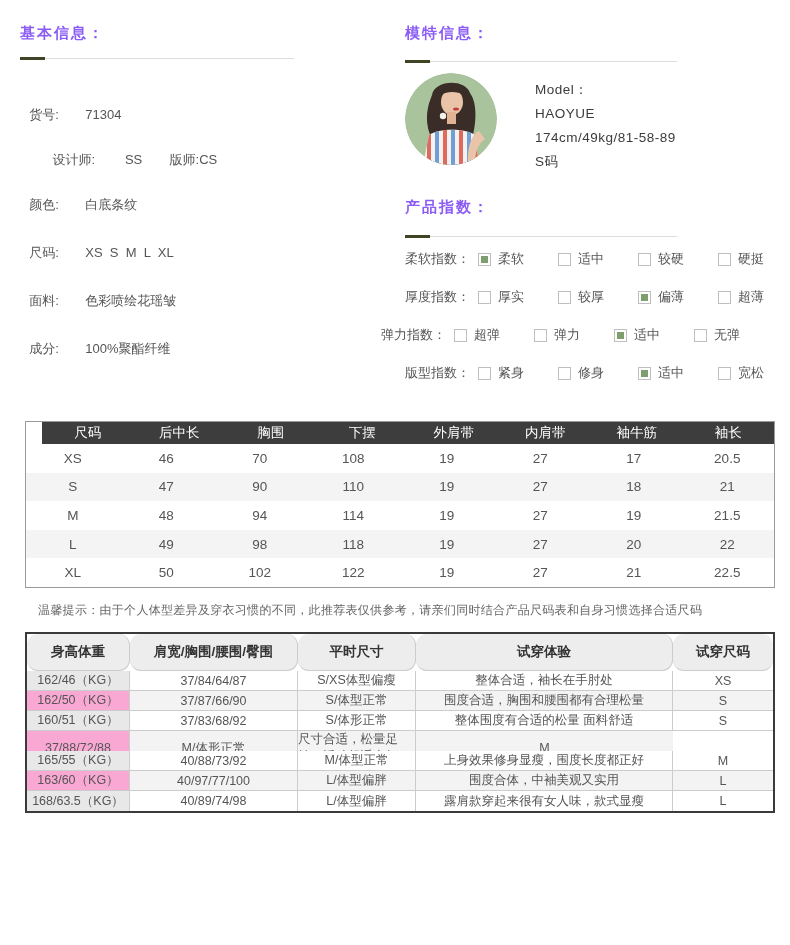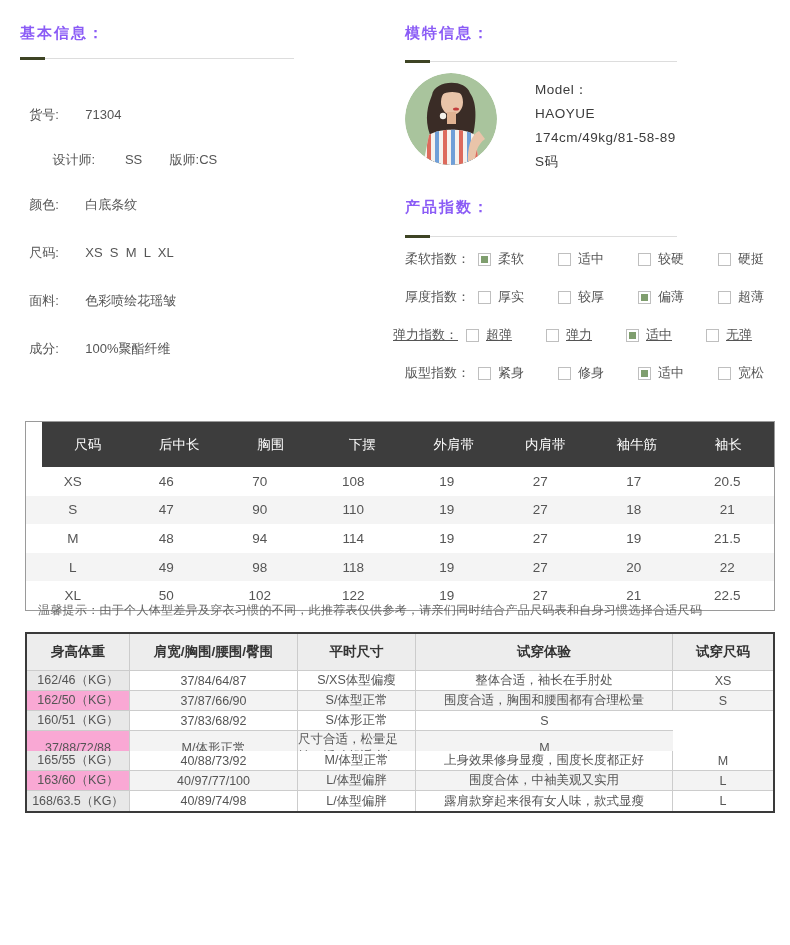--- a/index.html
+++ b/index.html
@@ -27,37 +27,37 @@
   .idx-row{display:flex;align-items:center;font-size:13px;color:#555;}
   .idx-row .idx-lbl{width:73px;color:#555;}
   .idx-row .opt{width:80px;display:flex;align-items:center;}
   .idx-row .opt:last-child{width:auto;}
   .cb{display:inline-block;width:11px;height:11px;border:1px solid #bfbfbf;background:#fff;position:relative;margin-right:7px;flex:0 0 auto;}
   .cb[data-state="checked"]::after{content:"";position:absolute;left:2px;top:2px;width:7px;height:7px;background:#7f9e6e;}
 
   
   .size-table{width:748px;border:1px solid #9a9a9a;}
   .srow{display:grid;grid-template-columns:repeat(8,1fr);}
-  .srow.head{background:#3d3d3d;color:#fff;height:45px;margin-left:16px;}
+  .srow.head{background:#3d3d3d;color:#fff;height:22px;margin-left:16px;}
   .srow.body{height:28.6px;color:#555;}
   .srow.body.alt{background:#f4f4f4;}
   .srow > div{display:flex;align-items:center;justify-content:center;font-size:13.5px;}
   .srow.head > div{font-size:13.5px;}
 
   
   .tip{font-size:12px;color:#666;letter-spacing:0.3px;}
 
   
   .fit-table{width:746px;border:2px solid #3a3a3a;}
   .frow{display:grid;grid-template-columns:103px 168px 118px 257px 1fr;}
   .frow > div{display:flex;align-items:center;justify-content:center;border-right:1px solid #ccc;border-bottom:1px solid #ccc;font-size:12.5px;color:#555;background:#fff;}
   .frow > div:last-child{border-right:none;}
   .frow:last-child > div{border-bottom:none;}
   .frow.head{height:37px;}
-  .frow.head > div{background:#ededed;font-weight:bold;font-size:13.5px;color:#333;}
+  .frow.head > div{background:#ededed;font-weight:bold;font-size:13.5px;color:#333;border-radius:11px;}
   .frow.body{height:20px;}
   .frow.body > div:first-child{background:#e8e8e8;}
   .frow.body.alt > div{background:#f3f3f3;}
   .frow.body.alt > div:first-child{background:#f9a8d4;}
 </style>
 </head>
 <body>
 
 <div class="abs sec-title" style="left:20px;top:24px;">基本信息：</div>
 <div class="abs divider" style="left:20px;top:57px;width:274px;"></div>
@@ -158,21 +158,21 @@
     </span>
   <span class="opt">
       <span class="cb" data-state="checked"></span>
       <span>偏薄</span>
     </span>
   <span class="opt">
       <span class="cb" data-state="unchecked"></span>
       <span>超薄</span>
     </span>
 </div>
-<div class="abs idx-row" style="left:393px;top:326px;width:385px;text-decoration:underline;">
+<div class="abs idx-row" style="left:381px;top:326px;width:385px;">
   <span class="idx-lbl">弹力指数：</span>
   <span class="opt">
       <span class="cb" data-state="unchecked"></span>
       <span>超弹</span>
     </span>
   <span class="opt">
       <span class="cb" data-state="unchecked"></span>
       <span>弹力</span>
     </span>
   <span class="opt">
@@ -288,20 +288,21 @@
     <div>162/50（KG）</div>
     <div>37/87/66/90</div>
     <div>S/体型正常</div>
     <div>围度合适，胸围和腰围都有合理松量</div>
     <div>S</div>
   </div>
   <div class="frow body">
     <div>160/51（KG）</div>
     <div>37/83/68/92</div>
     <div>S/体形正常</div>
+    <div>整体围度有合适的松量 面料舒适</div>
     <div>S</div>
   </div>
   <div class="frow body alt">
     <div>37/88/72/88</div>
     <div>M/体形正常</div>
     <div>尺寸合适，松量足够，活动舒适自如</div>
     <div>M</div>
   </div>
   <div class="frow body">
     <div>165/55（KG）</div>

